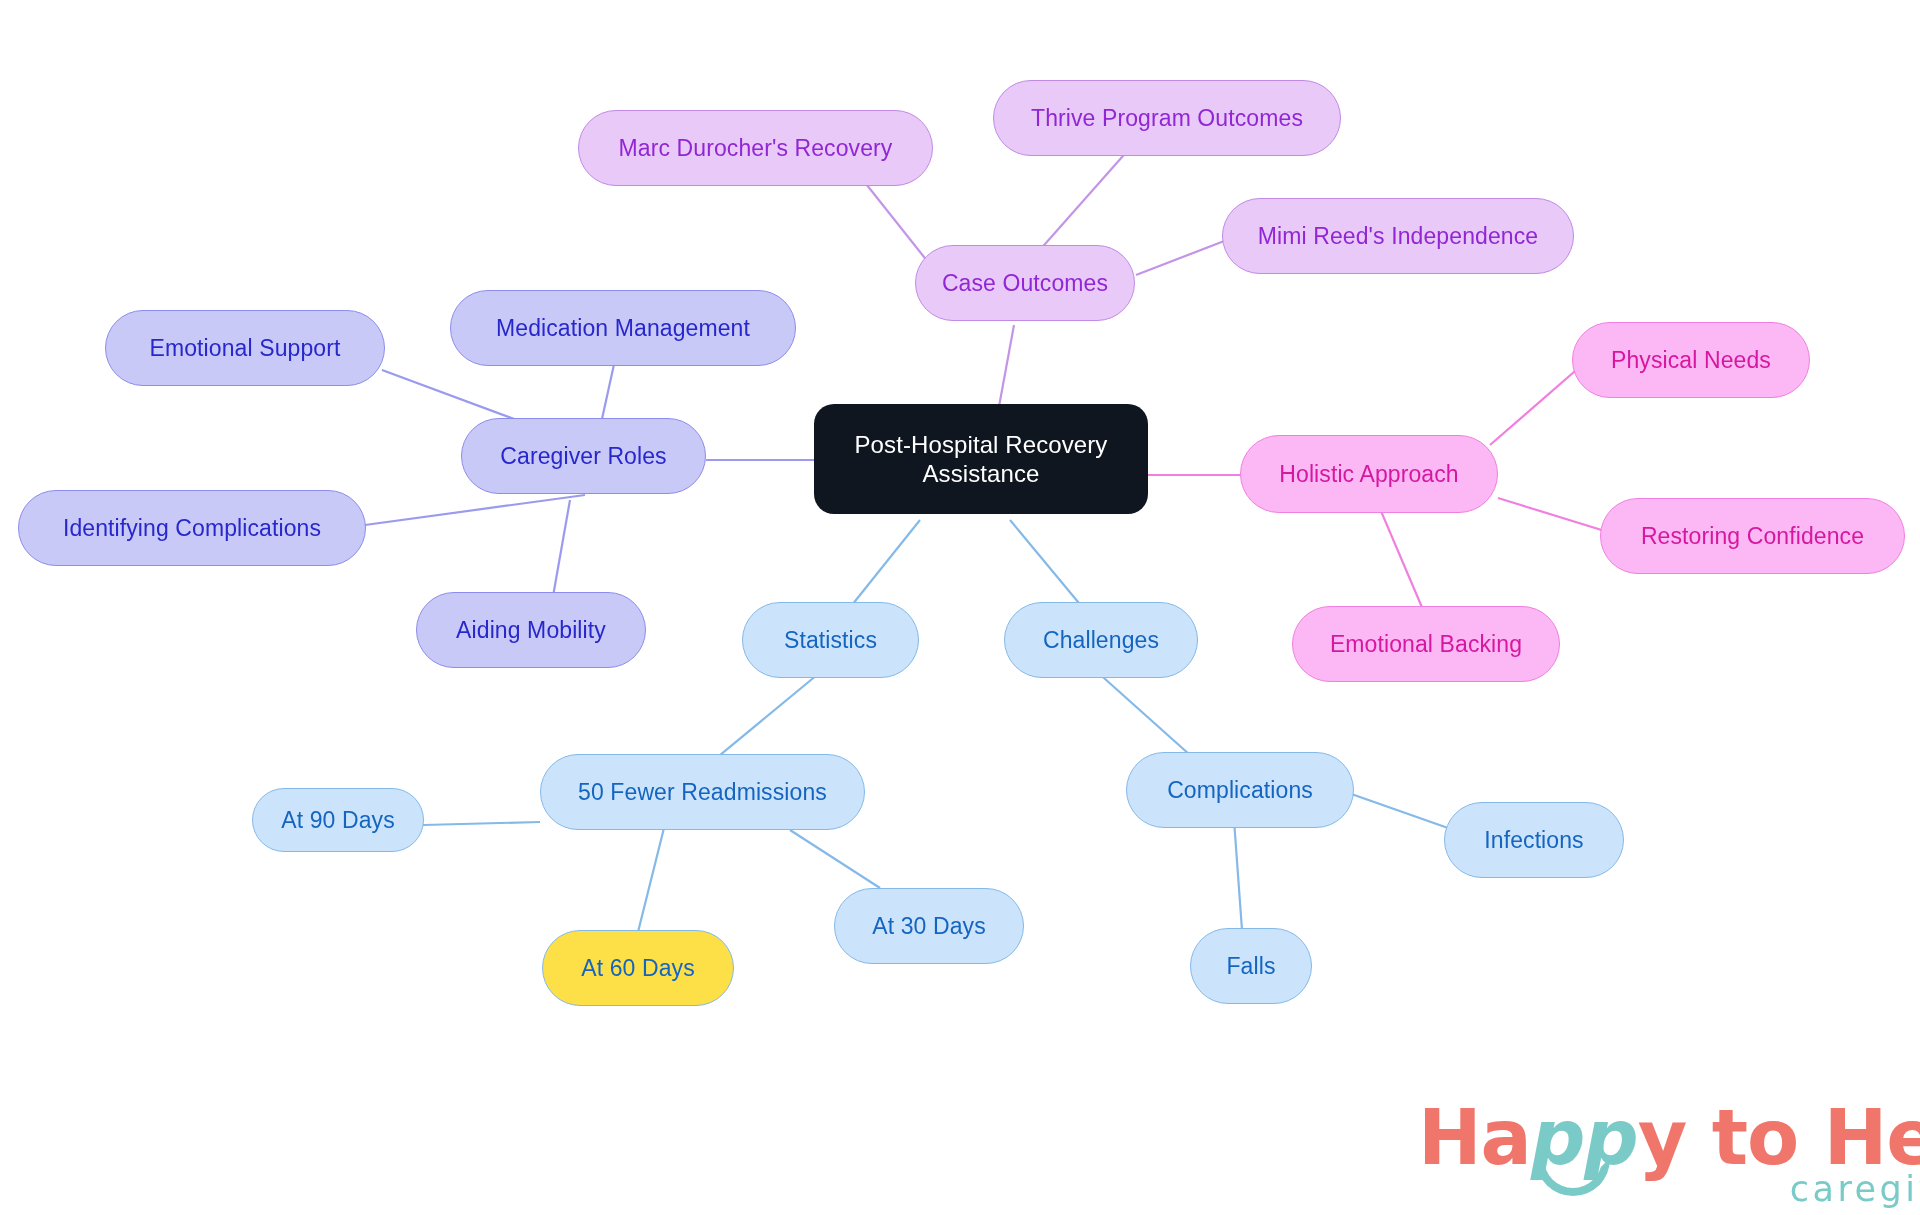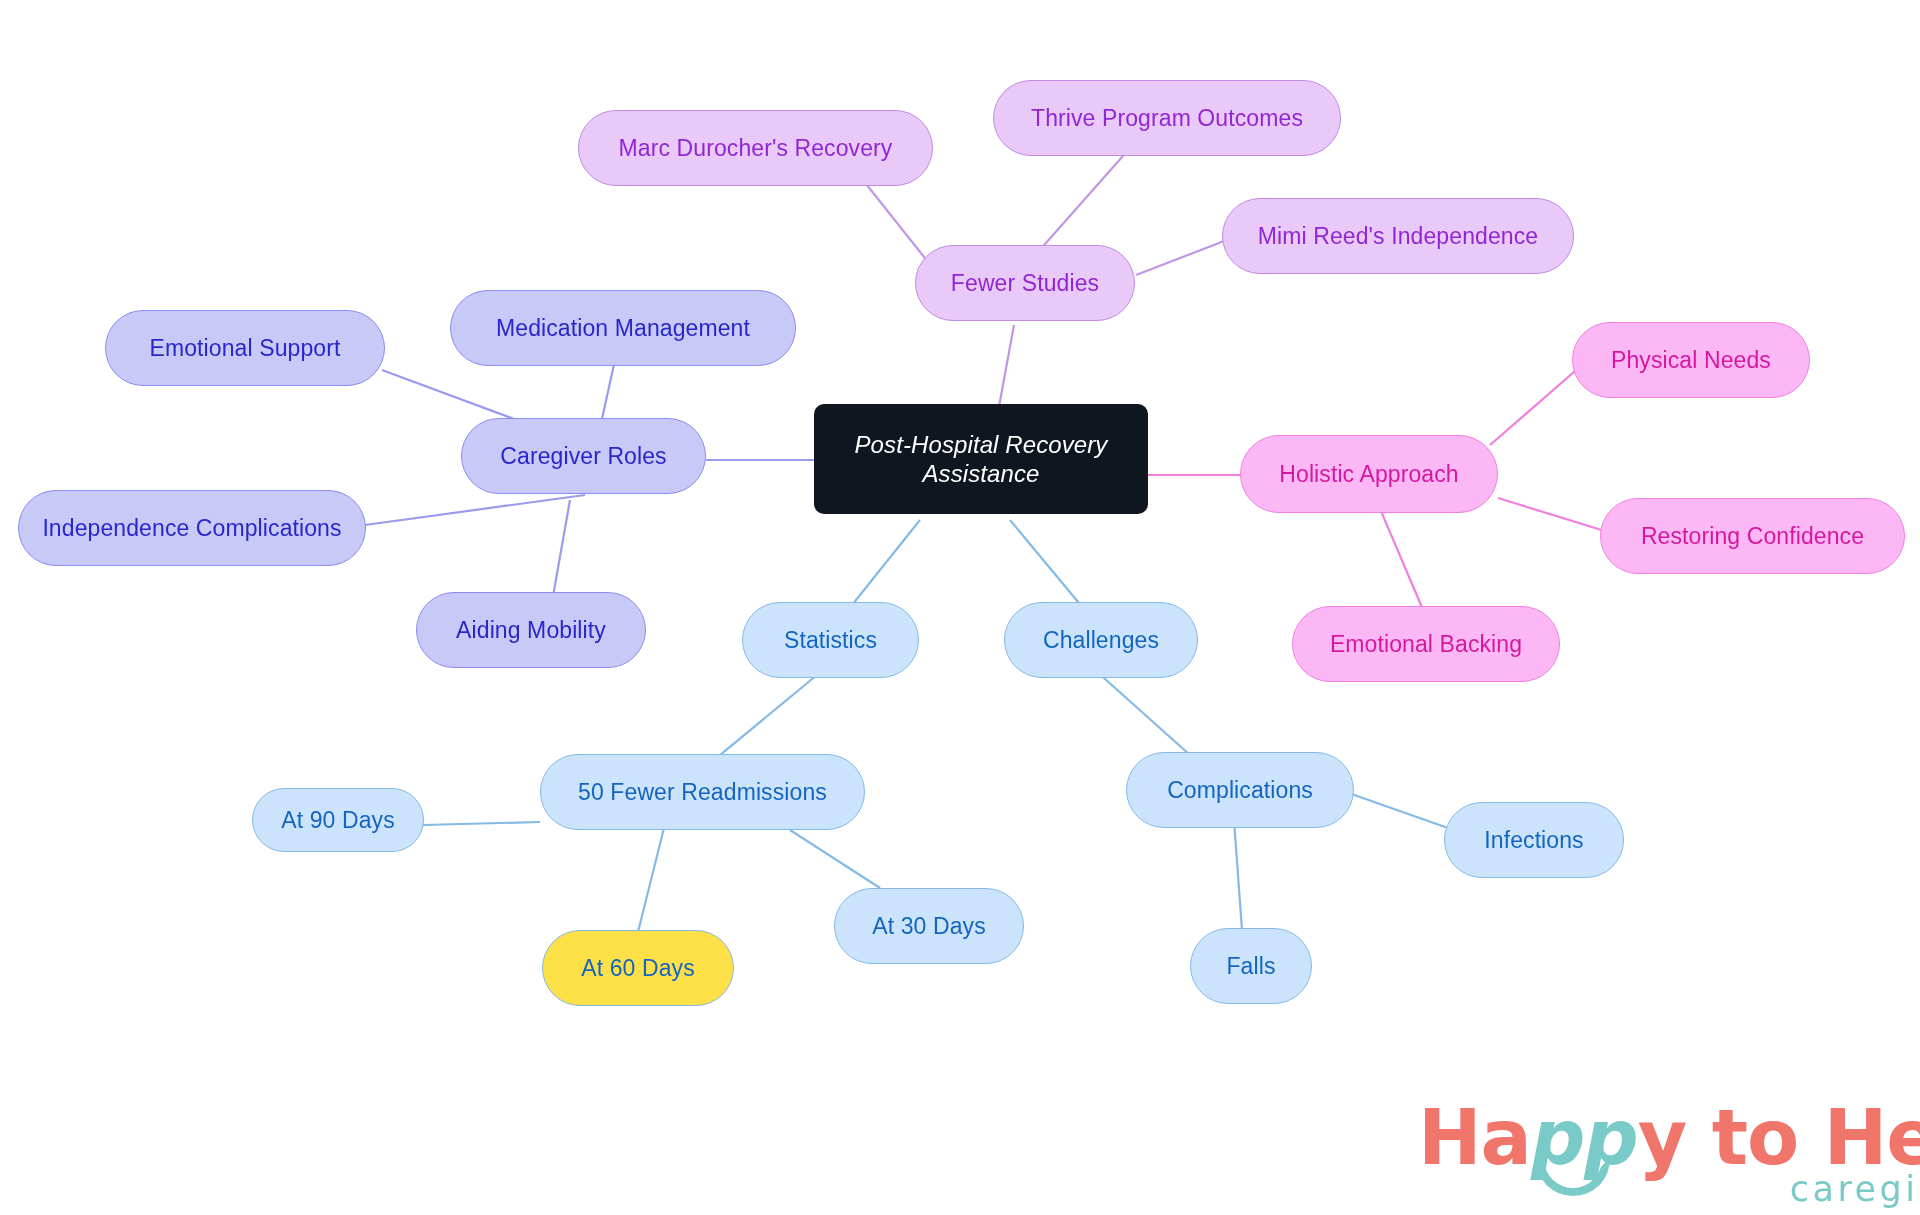--- a/index.html
+++ b/index.html
@@ -32,24 +32,23 @@
     text-align: center;
     border-radius: 999px;
     border-style: solid;
     border-width: 1.6px;
     line-height: 1.22;
     white-space: pre-line;
     padding: 8px 14px;
     letter-spacing: 0.1px;
   }
   .node.root {
-    border-radius: 10px;
+    border-radius: 20px;
     border-width: 0;
     font-weight: 400;
-    font-style: italic;
   }
   
   #logo {
     position: absolute;
     user-select: none;
   }
   #logo .wordmark {
     font-family: "DejaVu Sans", sans-serif;
     font-weight: bold;
     font-size: 76px;
@@ -123,25 +122,25 @@
 
   <div class="node root" style="left:814px; top:404px; width:334px; height:110px; background:#0f1620; color:#ffffff; font-size:24px;">Post-Hospital Recovery
 Assistance</div>
 
   <div class="node" style="left:461px; top:418px; width:245px; height:76px; background:#c9c9f8; border-color:#8c8cec; color:#2727cc; font-size:23px;">Caregiver Roles</div>
 
   <div class="node" style="left:105px; top:310px; width:280px; height:76px; background:#c9c9f8; border-color:#8c8cec; color:#2727cc; font-size:23px;">Emotional Support</div>
 
   <div class="node" style="left:450px; top:250px; width:346px; height:76px; background:#c9c9f8; border-color:#8c8cec; color:#2727cc; font-size:23px;margin-top:40px;">Medication Management</div>
 
-  <div class="node" style="left:18px; top:490px; width:348px; height:76px; background:#c9c9f8; border-color:#8c8cec; color:#2727cc; font-size:23px;">Independence Complications</div>
+  <div class="node" style="left:18px; top:490px; width:348px; height:76px; background:#c9c9f8; border-color:#8c8cec; color:#2727cc; font-size:23px;">Identifying Complications</div>
 
   <div class="node" style="left:416px; top:592px; width:230px; height:76px; background:#c9c9f8; border-color:#8c8cec; color:#2727cc; font-size:23px;">Aiding Mobility</div>
 
-  <div class="node" style="left:915px; top:245px; width:220px; height:76px; background:#e9c9f8; border-color:#c18ae4; color:#9127d4; font-size:23px;">Fewer Studies</div>
+  <div class="node" style="left:915px; top:245px; width:220px; height:76px; background:#e9c9f8; border-color:#c18ae4; color:#9127d4; font-size:23px;">Case Outcomes</div>
 
   <div class="node" style="left:578px; top:110px; width:355px; height:76px; background:#e9c9f8; border-color:#c18ae4; color:#9127d4; font-size:23px;">Marc Durocher's Recovery</div>
 
   <div class="node" style="left:993px; top:80px; width:348px; height:76px; background:#e9c9f8; border-color:#c18ae4; color:#9127d4; font-size:23px;">Thrive Program Outcomes</div>
 
   <div class="node" style="left:1222px; top:198px; width:352px; height:76px; background:#e9c9f8; border-color:#c18ae4; color:#9127d4; font-size:23px;">Mimi Reed's Independence</div>
 
   <div class="node" style="left:1240px; top:435px; width:258px; height:78px; background:#fbb8f4; border-color:#f07fdf; color:#d6179f; font-size:23px;">Holistic Approach</div>
 
   <div class="node" style="left:1572px; top:322px; width:238px; height:76px; background:#fbb8f4; border-color:#f07fdf; color:#d6179f; font-size:23px;">Physical Needs</div>

